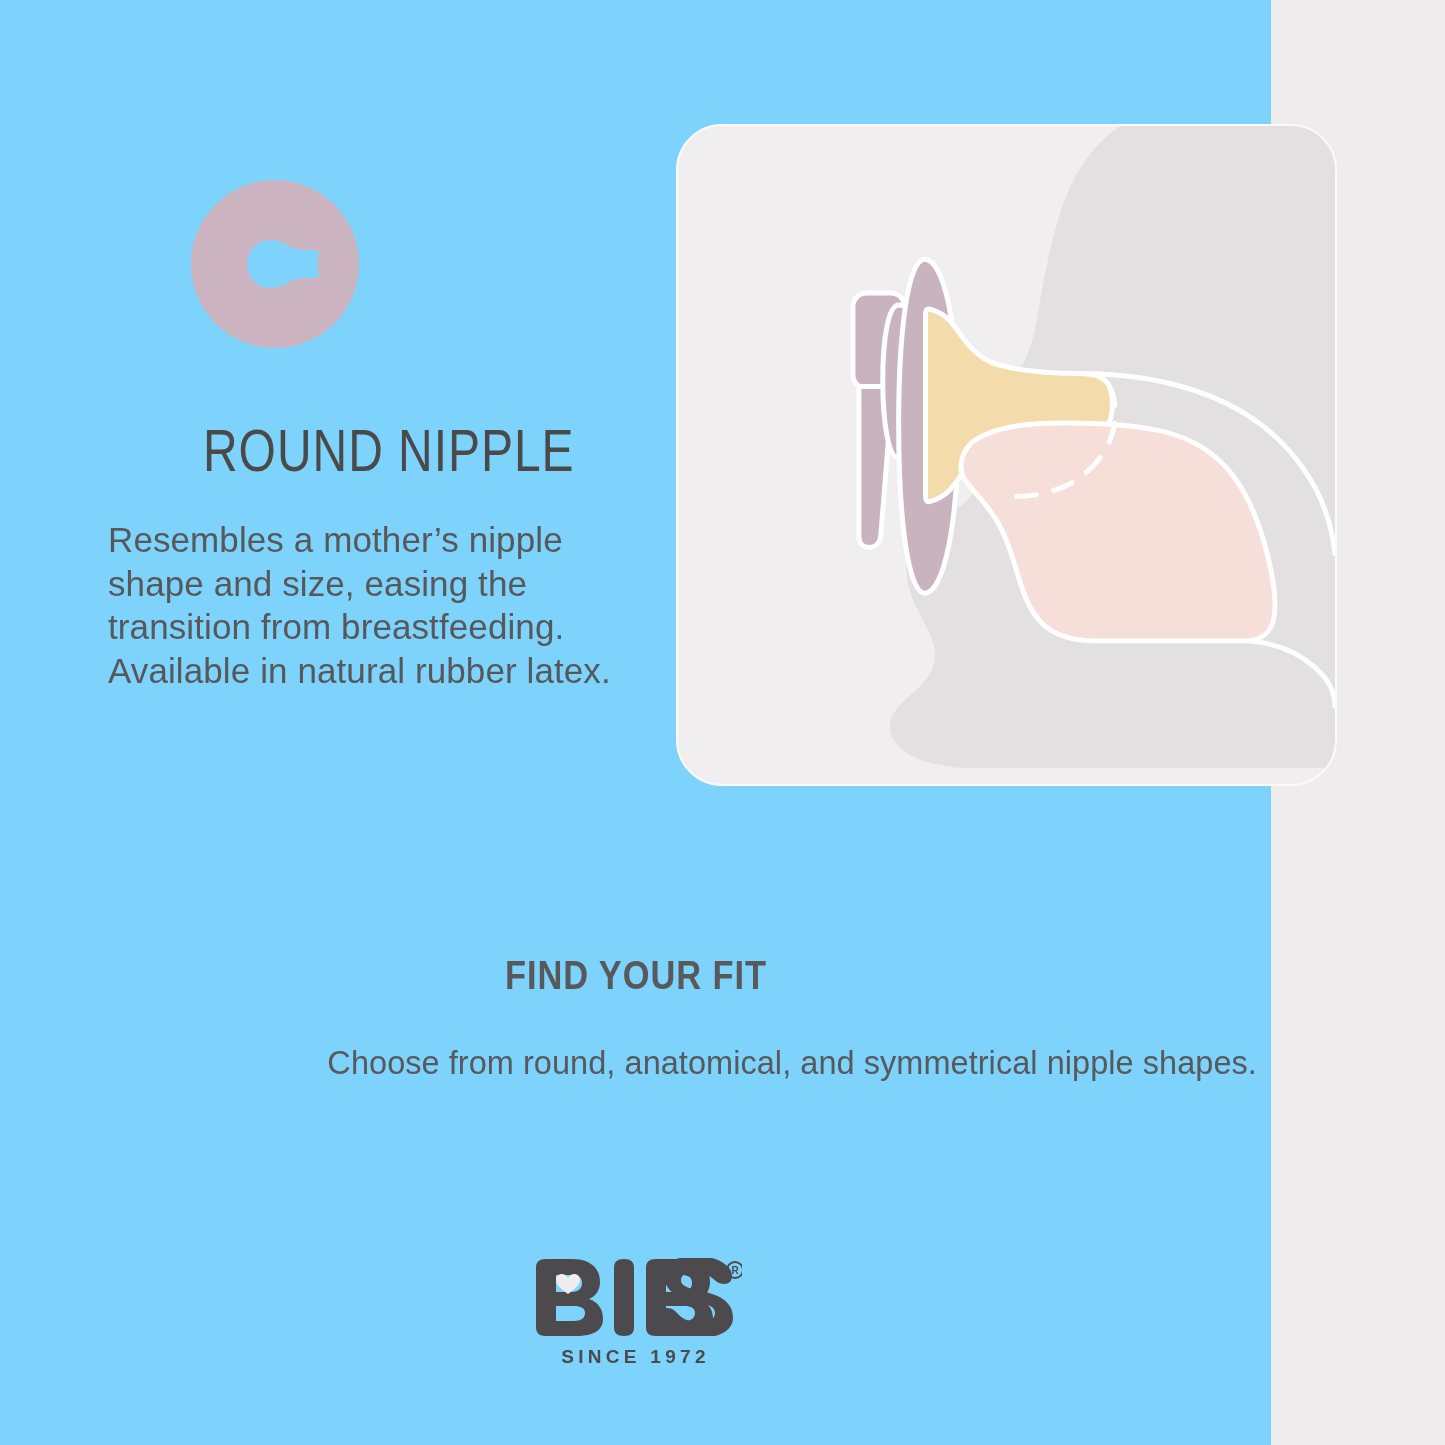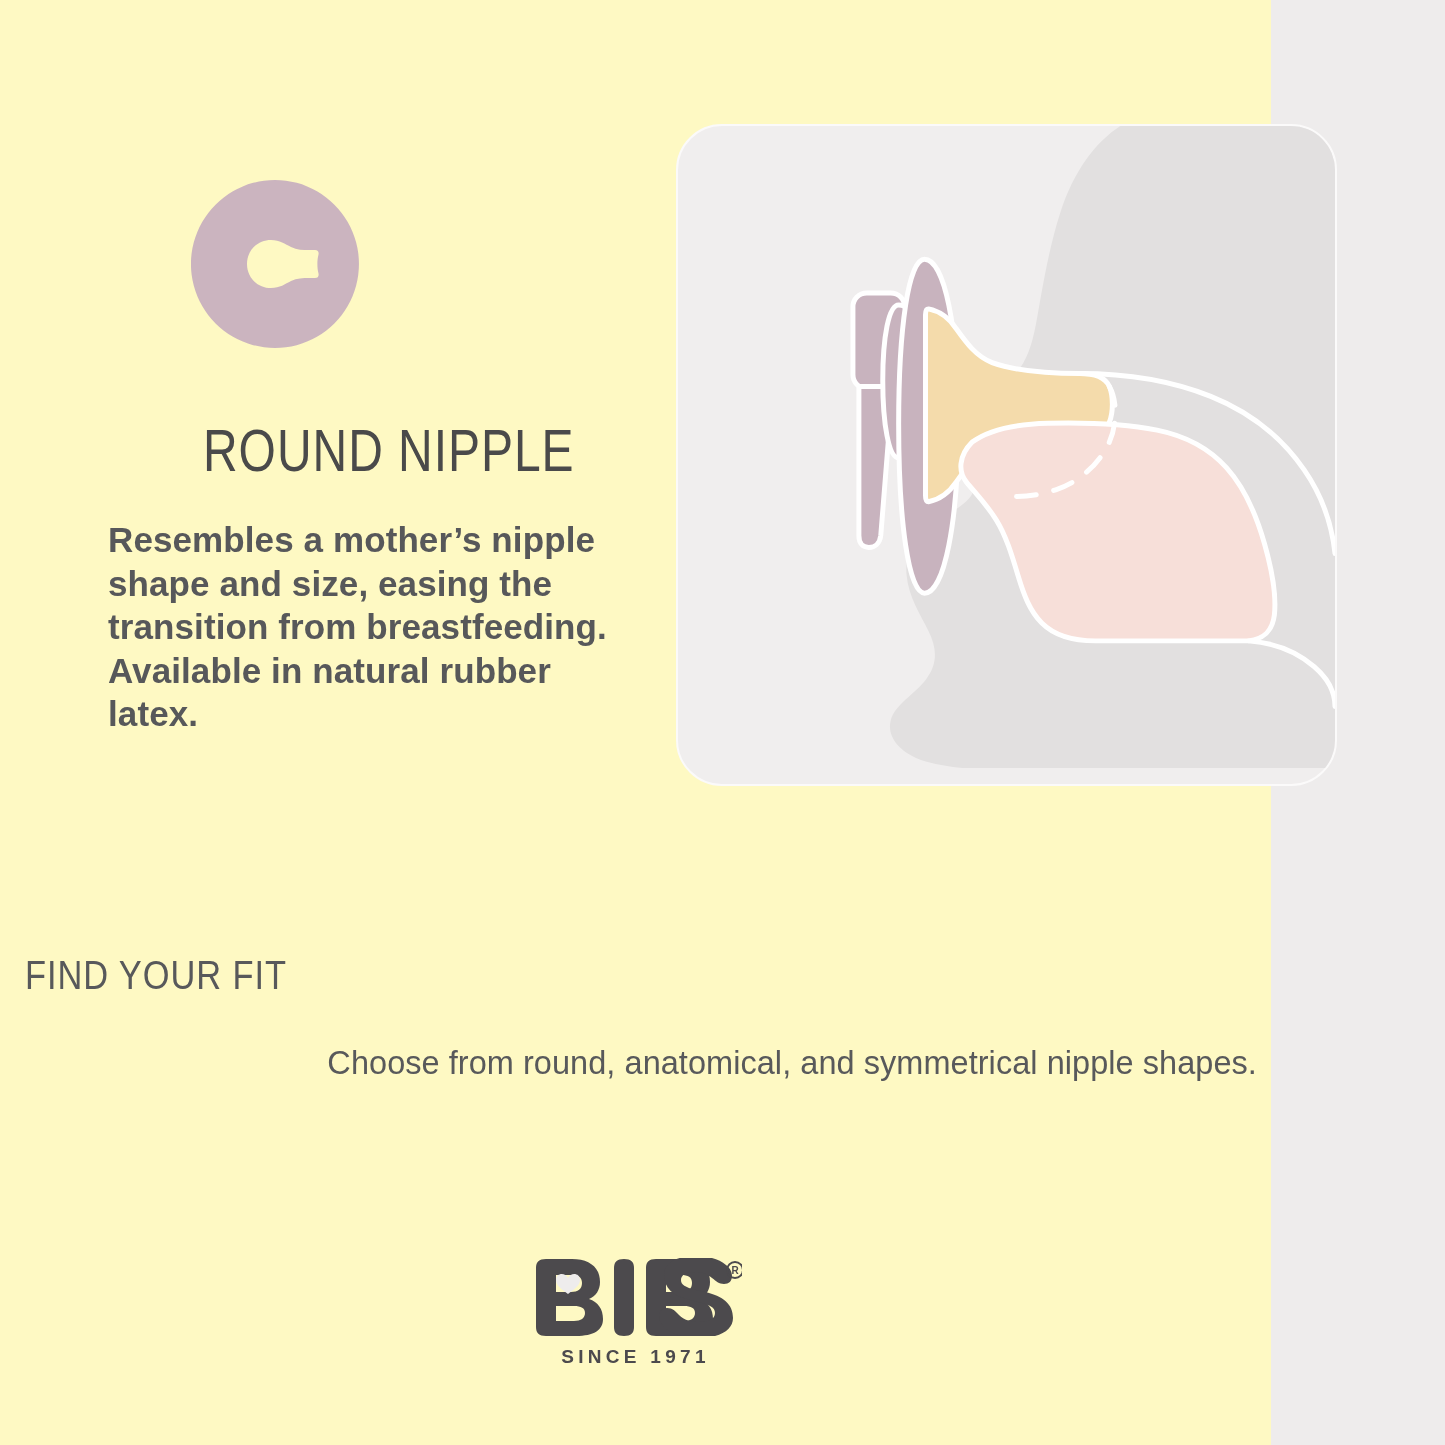--- a/index.html
+++ b/index.html
@@ -12,21 +12,21 @@
     height: 1445px;
     background: #eeecec;
     font-family: "Liberation Sans", sans-serif;
     overflow: hidden;
     position: relative;
   }
   .page {
     position: relative;
     width: 1271px;
     height: 1445px;
-    background: #fef9c3;
+    background: #7dd3fc;
   }
 
   
   .left-col {
     position: absolute;
     left: 100px;
     top: 180px;
     width: 520px;
   }
   .icon-badge {
@@ -57,21 +57,21 @@
 
   .body-copy {
     position: absolute;
     left: 8px;
     top: 338px;
     width: 510px;
     margin: 0;
     font-family: "Liberation Sans", sans-serif;
     font-size: 35px;
     line-height: 43.5px;
-    font-weight: 700;
+    font-weight: 400;
     color: #57585a;
     letter-spacing: 0.1px;
   }
 
   
   .panel {
     position: absolute;
     left: 676px;
     top: 124px;
     width: 661px;
@@ -87,25 +87,25 @@
     width: 100%;
     height: 100%;
   }
 
   
   .fyf-title {
     position: absolute;
     left: 0;
     right: 0;
     top: 952px;
-    text-align: left;
+    text-align: center;
     font-family: "Liberation Sans Narrow", "Liberation Sans", sans-serif;
     font-size: 41px;
     line-height: 46px;
-    font-weight: 400;
+    font-weight: 700;
     color: #58595b;
     letter-spacing: 1.1px;
   }
   .fyf-title span {
     display: inline-block;
     transform: scaleX(0.84);
   }
   .fyf-sub {
     position: absolute;
     left: 0;
@@ -369,16 +369,16 @@
           C263,72 250,80 228,80
           C213,80 201,76 194,69
           C191,66 189,62 189,58 Z" transform="translate(-60,0)"></path>
       </g>
 
       <g>
         <circle cx="205" cy="12" r="8" fill="none" stroke="#4c4a4d" stroke-width="2"></circle>
         <text x="205" y="16" font-family="'Liberation Sans', sans-serif" font-size="10" font-weight="700" fill="#4c4a4d" text-anchor="middle">R</text>
       </g>
     </svg>
-    <div class="logo-since">SINCE 1971</div>
+    <div class="logo-since">SINCE 1972</div>
   </div>
 
 </div>
 
 </body></html>

